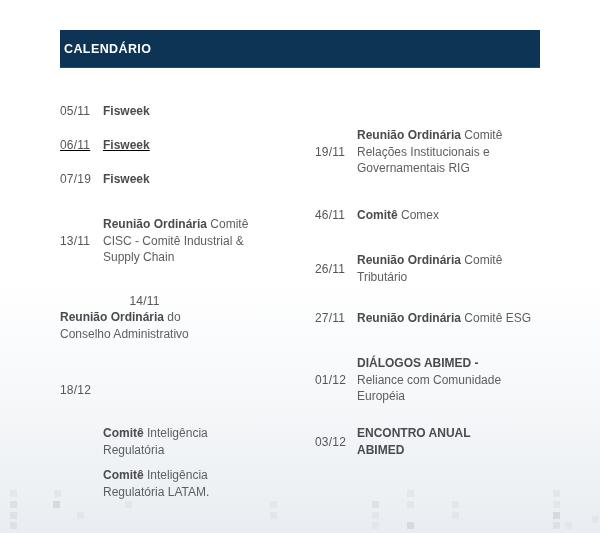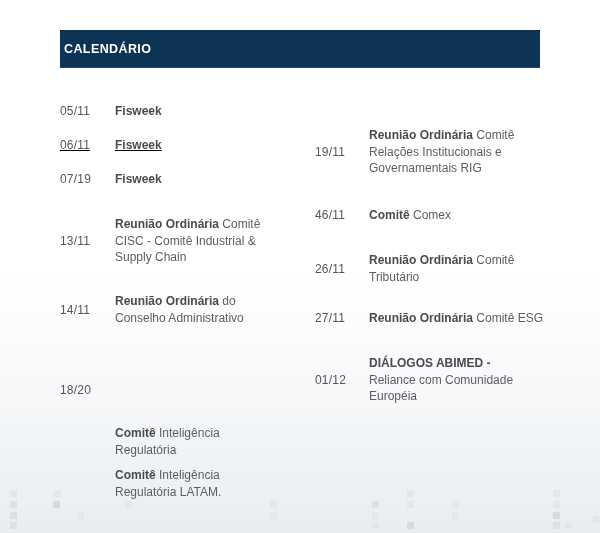--- a/index.html
+++ b/index.html
@@ -46,21 +46,20 @@
     color: #55565a;
     letter-spacing: 0.2px;
   }
   .col-left .date { width: 43px; }
   .col-right .date { width: 42px; }
   .entry .body {
     font-size: 12px;
     line-height: 16.5px;
     color: #5d5e62;
     white-space: pre-line;
-    margin-left: 12px;
   }
   .col-left .body { width: 182px; }
   .col-right .body { width: 205px; }
   .entry .body b {
     font-weight: 700;
     color: #4a4b4f;
   }
 
   .pixel {
     position: absolute;
@@ -95,29 +94,29 @@
     <span class="body"><b>Fisweek</b><span></span></span>
   </div>
 
   <div class="entry col-left" style="left:60px; top:216px;">
     <span class="date">13/11</span>
     <span class="body"><b>Reunião Ordinária</b><span> Comitê
 CISC - Comitê Industrial &amp;
 Supply Chain</span></span>
   </div>
 
-  <div class="entry col-left" style="left:60px; top:293px;">
+  <div class="entry col-left" style="left:60px; top:293px;flex-direction:column;">
     <span class="date">14/11</span>
     <span class="body"><b>Reunião Ordinária</b><span> do
 Conselho Administrativo</span></span>
   </div>
 
 
   <div class="entry col-left" style="left:60px; top:382px;">
-    <span class="date">18/20</span>
+    <span class="date">18/12</span>
   </div>
 
   <div class="entry col-left" style="left:60px; top:425px;">
     <span class="date"></span>
     <span class="body"><b>Comitê</b><span> Inteligência
 Regulatória</span></span>
   </div>
 
   <div class="entry col-left" style="left:60px; top:467px;">
     <span class="date"></span>
@@ -148,20 +147,25 @@
     <span class="body"><b>Reunião Ordinária</b><span> Comitê ESG</span></span>
   </div>
 
   <div class="entry col-right" style="left:315px; top:355px;">
     <span class="date">01/12</span>
     <span class="body"><b>DIÁLOGOS ABIMED -</b><span>
 Reliance com Comunidade
 Européia</span></span>
   </div>
 
+  <div class="entry col-right" style="left:315px; top:425px;">
+    <span class="date">03/12</span>
+    <span class="body"><b>ENCONTRO ANUAL
+ABIMED</b><span></span></span>
+  </div>
 
   <div id="deco-layer">
       <div class="pixel a" style="left: 10px; top: 490px;"></div>
       <div class="pixel a" style="left: 54px; top: 490px;"></div>
       <div class="pixel b" style="left: 10px; top: 501px;"></div>
       <div class="pixel c" style="left: 53px; top: 501px;"></div>
       <div class="pixel a" style="left: 125px; top: 501px;"></div>
       <div class="pixel b" style="left: 10px; top: 512px;"></div>
       <div class="pixel a" style="left: 77px; top: 512px;"></div>
       <div class="pixel b" style="left: 10px; top: 522px;"></div>

